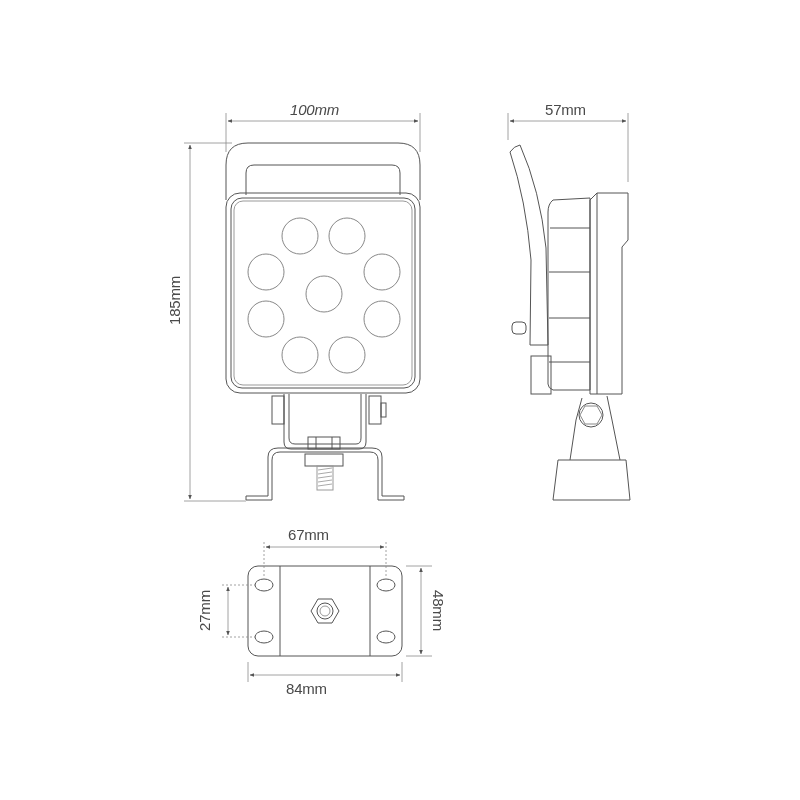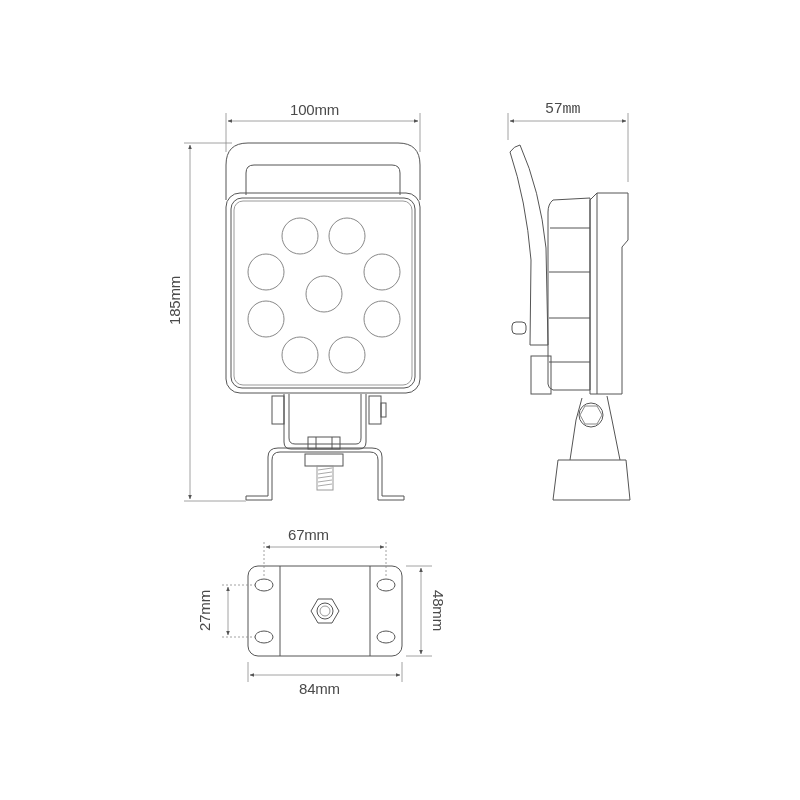--- a/index.html
+++ b/index.html
@@ -109,19 +109,19 @@
     <line x1="228" y1="587" x2="228" y2="635" marker-start="url(#arr)" marker-end="url(#arr)"></line>
     <line x1="248" y1="662" x2="248" y2="682"></line>
     <line x1="402" y1="662" x2="402" y2="682"></line>
     <line x1="250" y1="675" x2="400" y2="675" marker-start="url(#arr)" marker-end="url(#arr)"></line>
     <line x1="406" y1="566" x2="432" y2="566"></line>
     <line x1="406" y1="656" x2="432" y2="656"></line>
     <line x1="421" y1="568" x2="421" y2="654" marker-start="url(#arr)" marker-end="url(#arr)"></line>
   </g>
 </svg>
 
-<div class="lbl" style="left:290px;top:101px;">100mm</div>
+<div class="lbl" style="left:290px;top:101px;font-style:italic;">100mm</div>
 <div class="lbl rot-l" style="left:150px;top:292px;">185mm</div>
-<div class="lbl" style="left:545px;top:101px;font-family:Liberation Mono, monospace;">57mm</div>
+<div class="lbl" style="left:545px;top:101px;">57mm</div>
 <div class="lbl" style="left:288px;top:526px;">67mm</div>
 <div class="lbl rot-l" style="left:184px;top:602px;">27mm</div>
-<div class="lbl" style="left:299px;top:680px;">84mm</div>
+<div class="lbl" style="left:286px;top:680px;">84mm</div>
 <div class="lbl rot-r" style="left:418px;top:602px;">48mm</div>
 
 </body></html>

